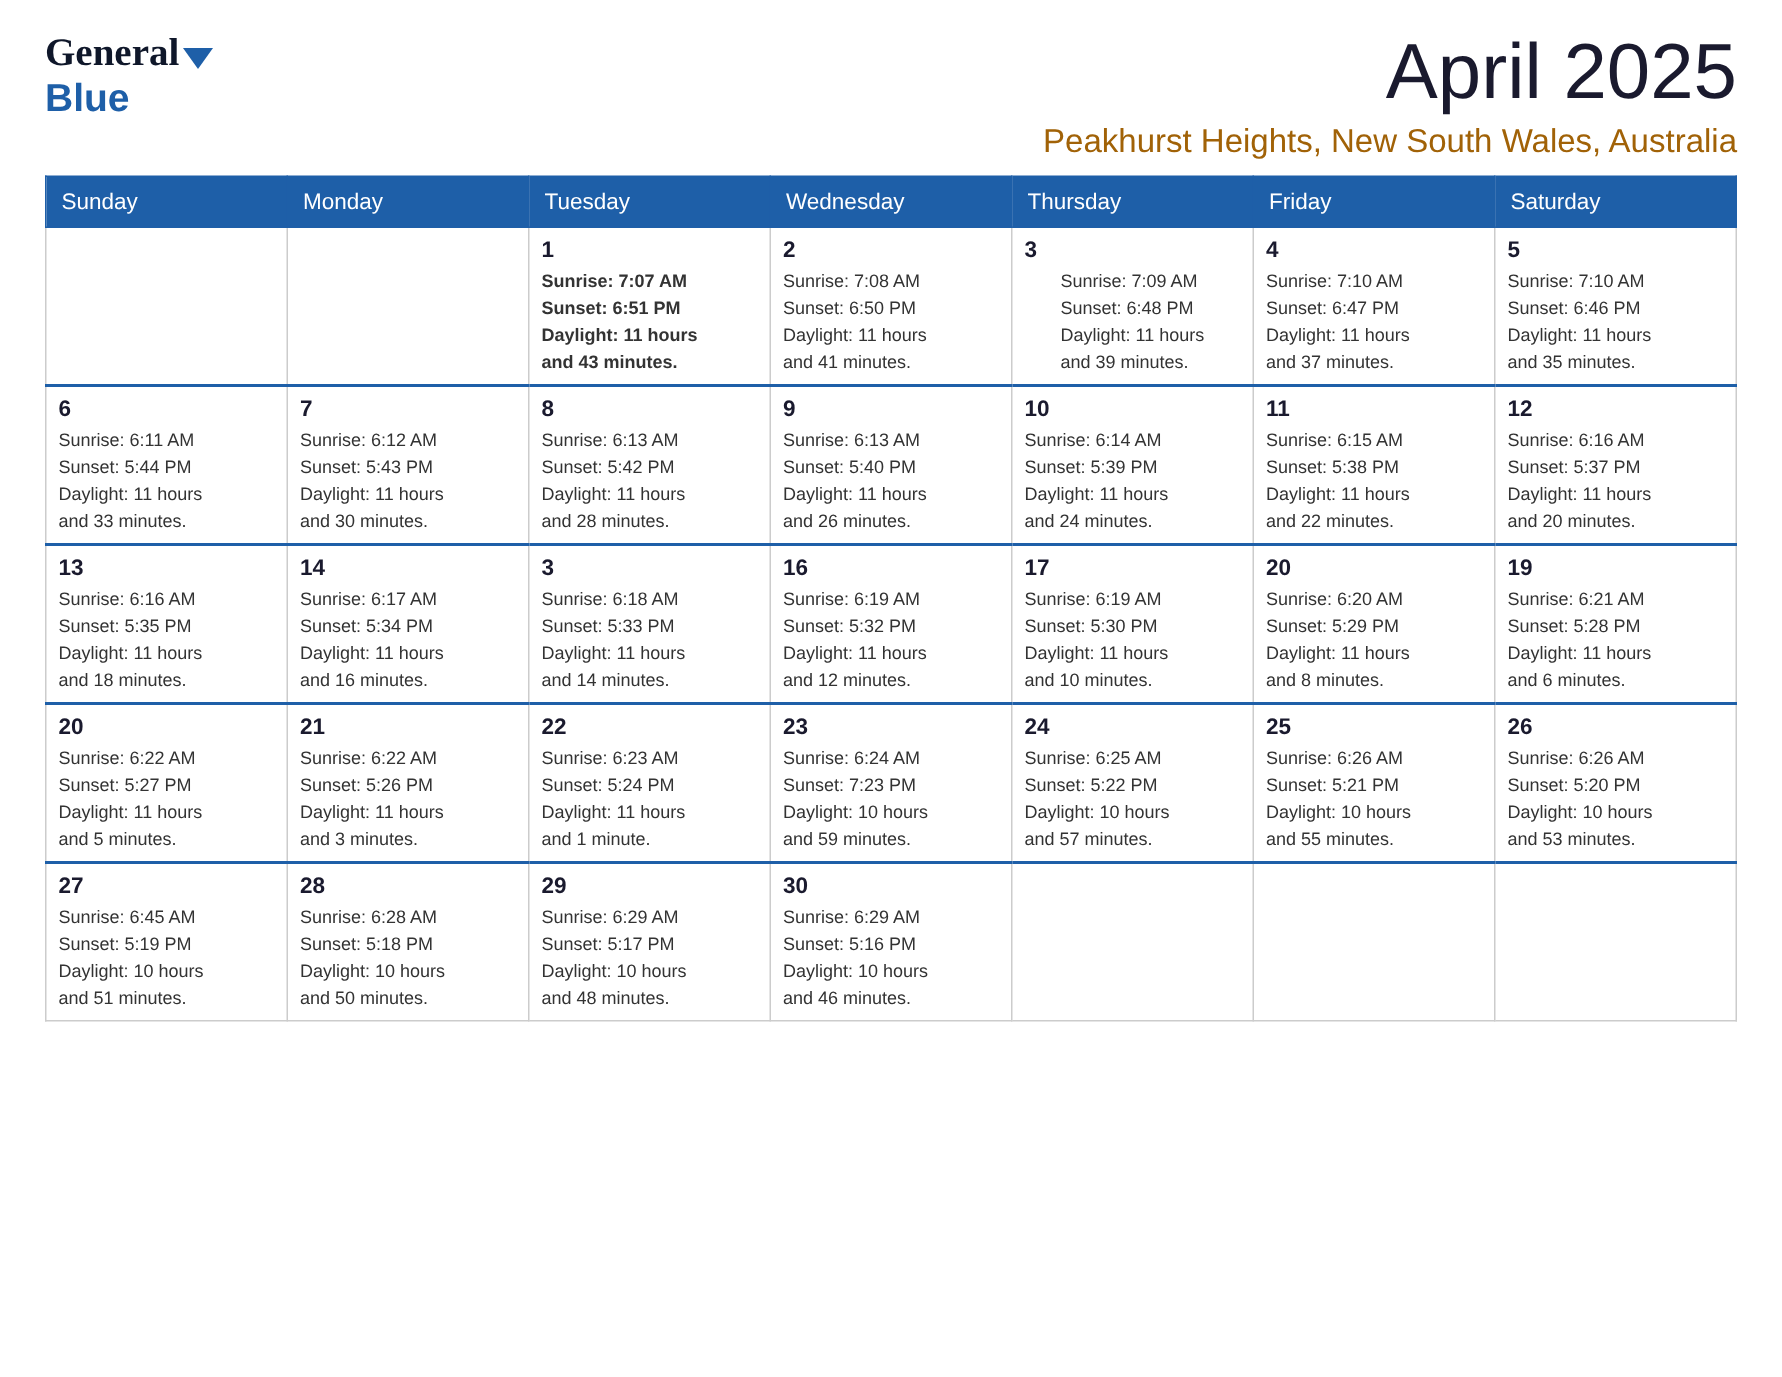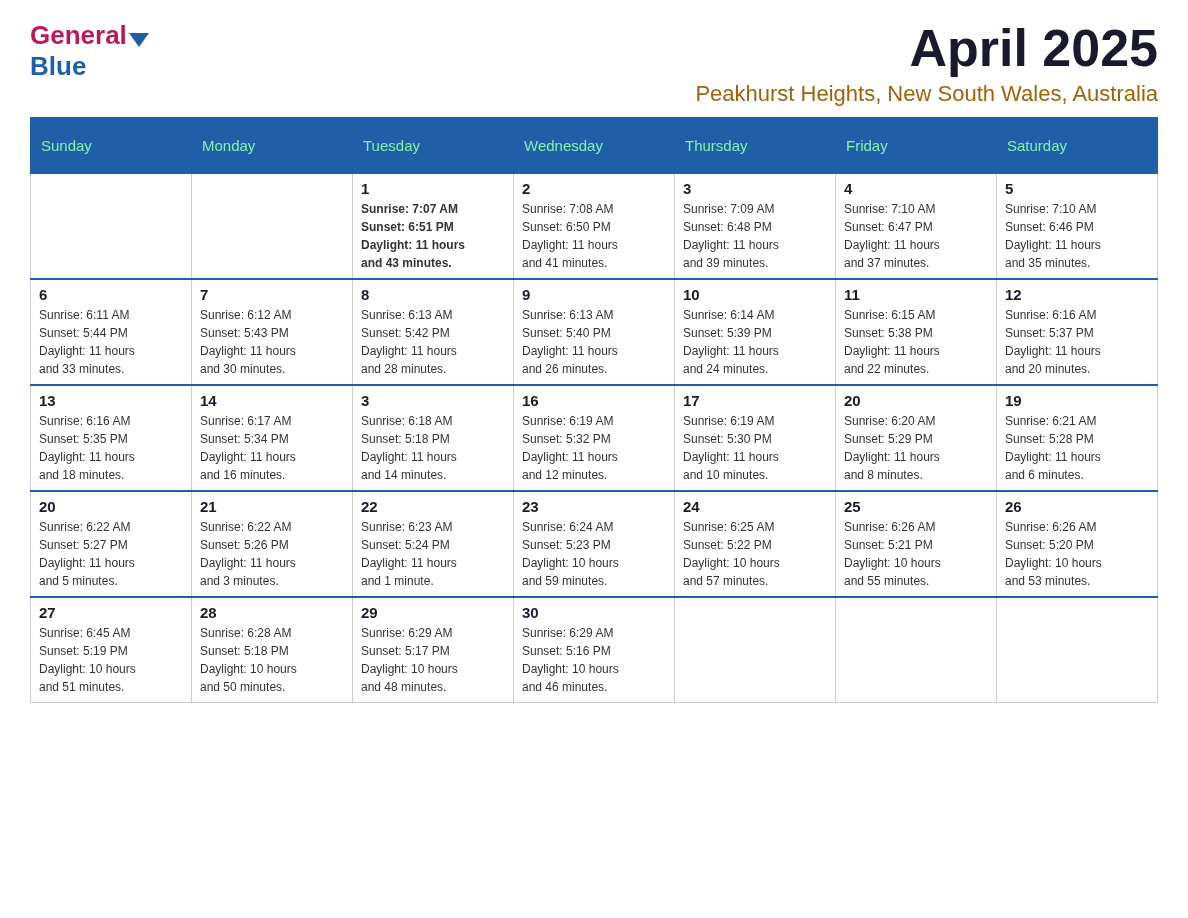--- a/index.html
+++ b/index.html
@@ -21,21 +21,21 @@
       flex-direction: column;
       align-items: flex-start;
     }
     .logo-text {
       display: flex;
       align-items: center;
       font-size: 26px;
       font-weight: bold;
       color: #1a1a2e;
     }
-    .logo-general { color: #be185d; }
+    .logo-general { color: #0f172a; font-family: Liberation Serif, serif; }
     .logo-arrow {
       display: inline-block;
       width: 0;
       height: 0;
       border-left: 10px solid transparent;
       border-right: 10px solid transparent;
       border-top: 14px solid #1e5fa8;
       margin: 0 2px;
       position: relative;
       top: 4px;
@@ -43,39 +43,39 @@
     .logo-blue {
       color: #1e5fa8;
       font-size: 26px;
       font-weight: bold;
     }
     .title-area {
       text-align: right;
     }
     .month-title {
       font-size: 52px;
-      font-weight: bold;
+      font-weight: normal;
       color: #1a1a2e;
       line-height: 1.1;
     }
     .location-title {
       font-size: 22px;
       color: #a16207;
       margin-top: 4px;
     }
     
     .calendar-table {
       width: 100%;
       border-collapse: collapse;
       margin-top: 10px;
     }
     .calendar-table th {
       background-color: #1e5fa8;
-      color: #86efac;
-      padding: 19px 10px;
+      color: #ffffff;
+      padding: 8px 10px;
       font-size: 15px;
       font-weight: normal;
       text-align: left;
       border: 1px solid #1e5fa8;
     }
     .calendar-table td {
       border: 1px solid #ccc;
       padding: 6px 8px;
       vertical-align: top;
       width: 14.28%;
@@ -142,21 +142,21 @@
         </td>
         <td>
           <span class="day-number">2</span>
           <div class="day-info" style="white-space: pre-line;">Sunrise: 7:08 AM
 Sunset: 6:50 PM
 Daylight: 11 hours
 and 41 minutes.</div>
         </td>
         <td>
           <span class="day-number">3</span>
-          <div class="day-info" style="white-space: pre-line;">Sunrise: 7:09 AM
+          <div class="day-info" style="white-space: pre-line; margin-left: 24px;">Sunrise: 7:09 AM
 Sunset: 6:48 PM
 Daylight: 11 hours
 and 39 minutes.</div>
         </td>
         <td>
           <span class="day-number">4</span>
           <div class="day-info" style="white-space: pre-line;">Sunrise: 7:10 AM
 Sunset: 6:47 PM
 Daylight: 11 hours
 and 37 minutes.</div>
@@ -231,21 +231,21 @@
         <td>
           <span class="day-number">14</span>
           <div class="day-info" style="white-space: pre-line;">Sunrise: 6:17 AM
 Sunset: 5:34 PM
 Daylight: 11 hours
 and 16 minutes.</div>
         </td>
         <td>
           <span class="day-number">3</span>
           <div class="day-info" style="white-space: pre-line;">Sunrise: 6:18 AM
-Sunset: 5:18 PM
+Sunset: 5:33 PM
 Daylight: 11 hours
 and 14 minutes.</div>
         </td>
         <td>
           <span class="day-number">16</span>
           <div class="day-info" style="white-space: pre-line;">Sunrise: 6:19 AM
 Sunset: 5:32 PM
 Daylight: 11 hours
 and 12 minutes.</div>
         </td>
@@ -289,21 +289,21 @@
         <td>
           <span class="day-number">22</span>
           <div class="day-info" style="white-space: pre-line;">Sunrise: 6:23 AM
 Sunset: 5:24 PM
 Daylight: 11 hours
 and 1 minute.</div>
         </td>
         <td>
           <span class="day-number">23</span>
           <div class="day-info" style="white-space: pre-line;">Sunrise: 6:24 AM
-Sunset: 5:23 PM
+Sunset: 7:23 PM
 Daylight: 10 hours
 and 59 minutes.</div>
         </td>
         <td>
           <span class="day-number">24</span>
           <div class="day-info" style="white-space: pre-line;">Sunrise: 6:25 AM
 Sunset: 5:22 PM
 Daylight: 10 hours
 and 57 minutes.</div>
         </td>

